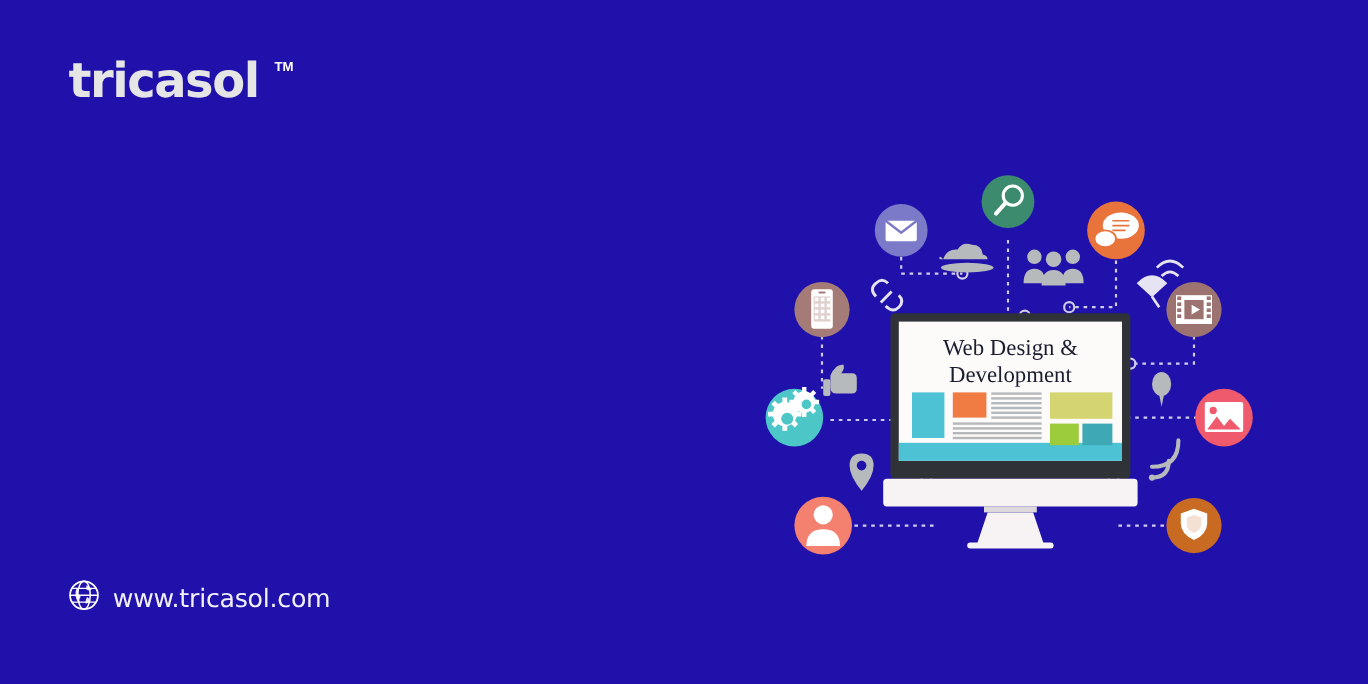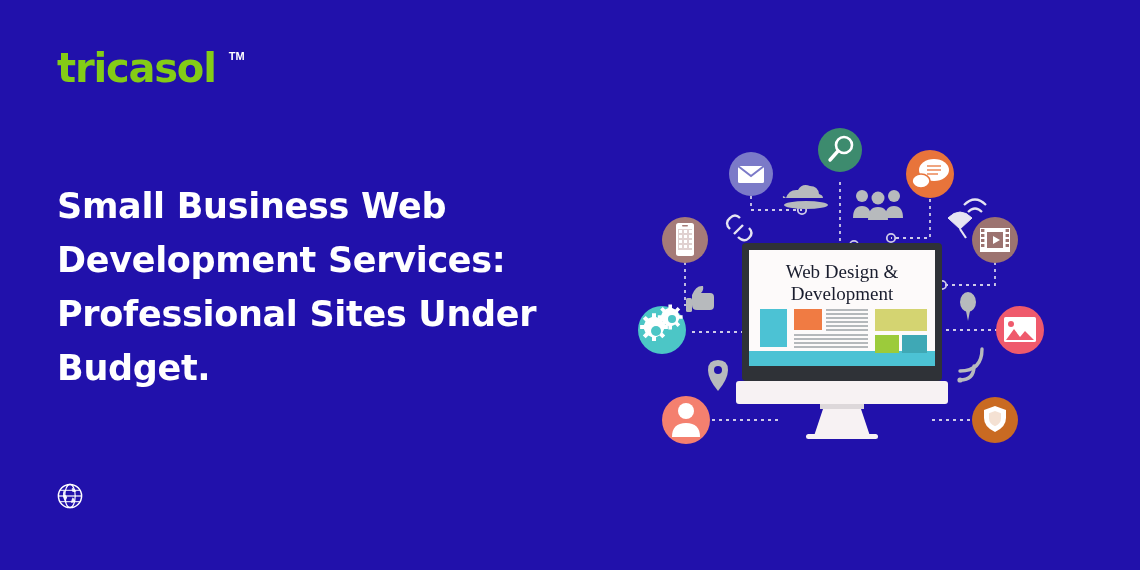--- a/index.html
+++ b/index.html
@@ -12,21 +12,21 @@
   }
   .banner { position:absolute; inset:0; background:#2111ab; }
 
   
   .logo {
     position:absolute; left:57px; top:48px;
     display:flex; align-items:flex-start;
   }
   .logo-word {
     font-family:"DejaVu Sans", sans-serif;
-    font-size:40px; font-weight:700; color:#84cc16;
+    font-size:40px; font-weight:700; color:#e5e5e5;
     letter-spacing:-1.2px; line-height:1;
   }
   .logo-tm {
     font-family:"Liberation Sans", sans-serif;
     font-size:11px; font-weight:700; color:#ffffff;
     margin-top:2px; margin-left:13px;
   }
 
   
   .headline {
@@ -37,48 +37,48 @@
   }
 
   
   .site { position:absolute; left:57px; top:483px; display:flex; align-items:center; gap:11px; }
   .site-label {
     font-family:"DejaVu Sans", sans-serif;
     font-size:21px; color:#f2f0fb; letter-spacing:-0.2px;
   }
 
   
-  .art { position:absolute; left:630px; top:110px; width:450px; height:350px;text-decoration:underline; }
+  .art { position:absolute; left:630px; top:128px; width:450px; height:350px;text-decoration:underline; }
   .art svg { display:block; }
 </style>
 </head>
 <body>
 
 <div class="banner">
 
   <div class="logo">
     <span class="logo-word">tricasol</span>
     <span class="logo-tm">TM</span>
   </div>
 
-  <h1 class="headline">Small Business Web Development Services: Professional Sites Under Budget.</h1>
 
   <div class="site">
     <span>
       <svg width="26" height="26" viewBox="0 0 26 26">
         <circle cx="13" cy="13" r="11.6" fill="none" stroke="#ffffff" stroke-width="1.5"></circle>
         <ellipse cx="13" cy="13" rx="5.2" ry="11.6" fill="none" stroke="#ffffff" stroke-width="1.2"></ellipse>
         <line x1="1.4" y1="13" x2="24.6" y2="13" stroke="#ffffff" stroke-width="1.2"></line>
         <line x1="3.2" y1="7.3" x2="22.8" y2="7.3" stroke="#ffffff" stroke-width="1"></line>
         <line x1="3.2" y1="18.7" x2="22.8" y2="18.7" stroke="#ffffff" stroke-width="1"></line>
         <path d="M7 6.5 Q9 9 7.6 11.5 Q9.5 12 10.2 14.5 Q8.4 16.5 9.6 19.5 Q7 18 6 14 Q5.6 9.5 7 6.5 Z" fill="#ffffff" opacity="0.92"></path>
         <path d="M15.5 14.5 Q18 15.5 17.4 18.5 Q15.5 20.5 14 19.5 Q14.6 16.5 15.5 14.5 Z" fill="#ffffff" opacity="0.92"></path>
         <path d="M15 4.8 Q18 5.6 19.4 8.2 Q17 9.8 15.2 8.4 Q14.4 6.4 15 4.8 Z" fill="#ffffff" opacity="0.85"></path>
       </svg>
     </span>
+    <span class="site-label">www.tricasol.com</span>
   </div>
 
   <div class="art">
     <svg width="450" height="350" viewBox="0 0 450 350">
 
       <g stroke="#cfcbe8" stroke-width="1.8" fill="none" stroke-dasharray="3,4">
 
         <path d="M121 72 L121 100 L172 100"></path>
 
         <path d="M210 72 L210 135 L224 135"></path>

